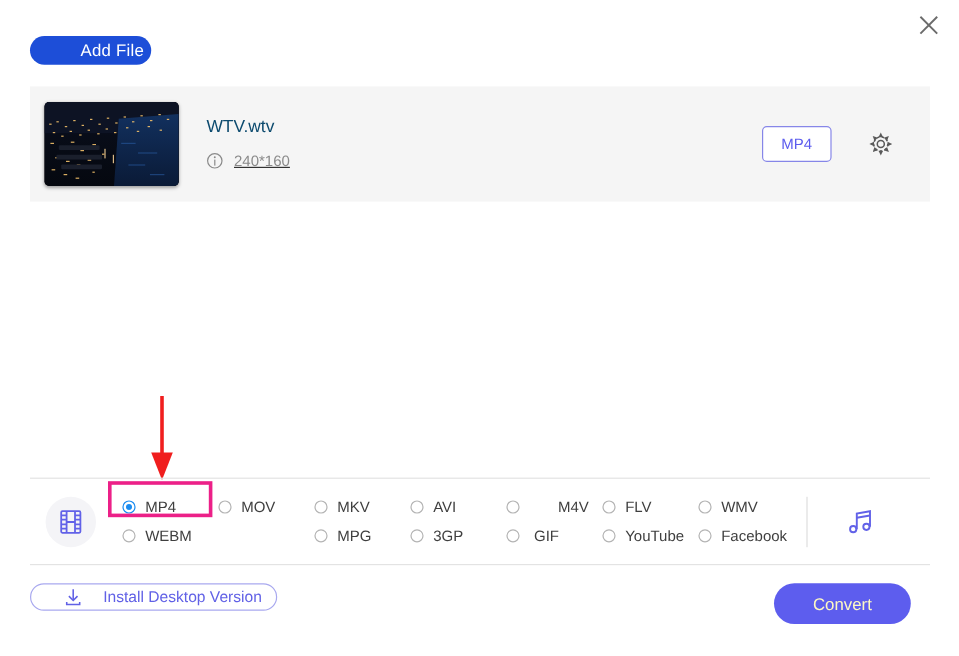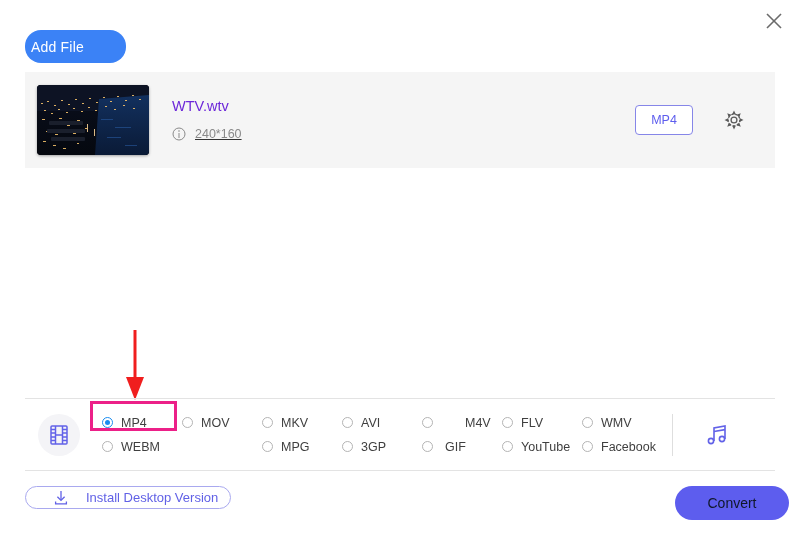--- a/index.html
+++ b/index.html
@@ -29,30 +29,30 @@
     cursor: pointer;
   }
   .close-btn svg { display: block; }
 
   
   .add-file-btn {
     position: absolute;
     left: 25px;
     top: 30px;
     width: 101px;
-    height: 33px;
+    height: 24px;
     border-radius: 16px;
-    background: #3b82f6;
+    background: #1d4ed8;
     color: #ffffff;
     font-size: 14px;
     border: none;
     cursor: pointer;
     display: flex;
     align-items: center;
-    justify-content: flex-start;
+    justify-content: flex-end;
     font-family: "Liberation Sans", sans-serif;
     letter-spacing: .2px;
   }
 
   
   .file-row {
     position: absolute;
     left: 25px;
     top: 72px;
     width: 750px;
@@ -74,21 +74,21 @@
     position: relative;
   }
   .thumb svg { display: block; width: 112px; height: 70px; }
 
   .file-meta {
     margin-left: 23px;
     flex: 1 1 auto;
   }
   .file-name {
     font-size: 14.5px;
-    color: #6d28d9;
+    color: #0c4a6e;
     line-height: 1;
     margin-bottom: 13px;
   }
   .file-sub {
     display: flex;
     align-items: center;
     gap: 9px;
     text-decoration: underline;
   }
   .info-icon { width: 14px; height: 14px; display:block; }
@@ -260,27 +260,27 @@
     font-family: "Liberation Sans", sans-serif;
     box-sizing: border-box;
   }
   .install-btn .dl-icon {
     margin-left: 20px;
     margin-right: 16px;
     display: flex;
   }
   .convert-btn {
     position: absolute;
-    right: 10px;
+    right: 40px;
     top: 486px;
     width: 114px;
     height: 34px;
     border-radius: 17px;
     background: #5D5DEE;
-    color: #0f172a;
+    color: #fef9c3;
     border: none;
     font-size: 14px;
     cursor: pointer;
     display: flex;
     align-items: center;
     justify-content: center;
     font-family: "Liberation Sans", sans-serif;
   }
 </style>
 </head>

